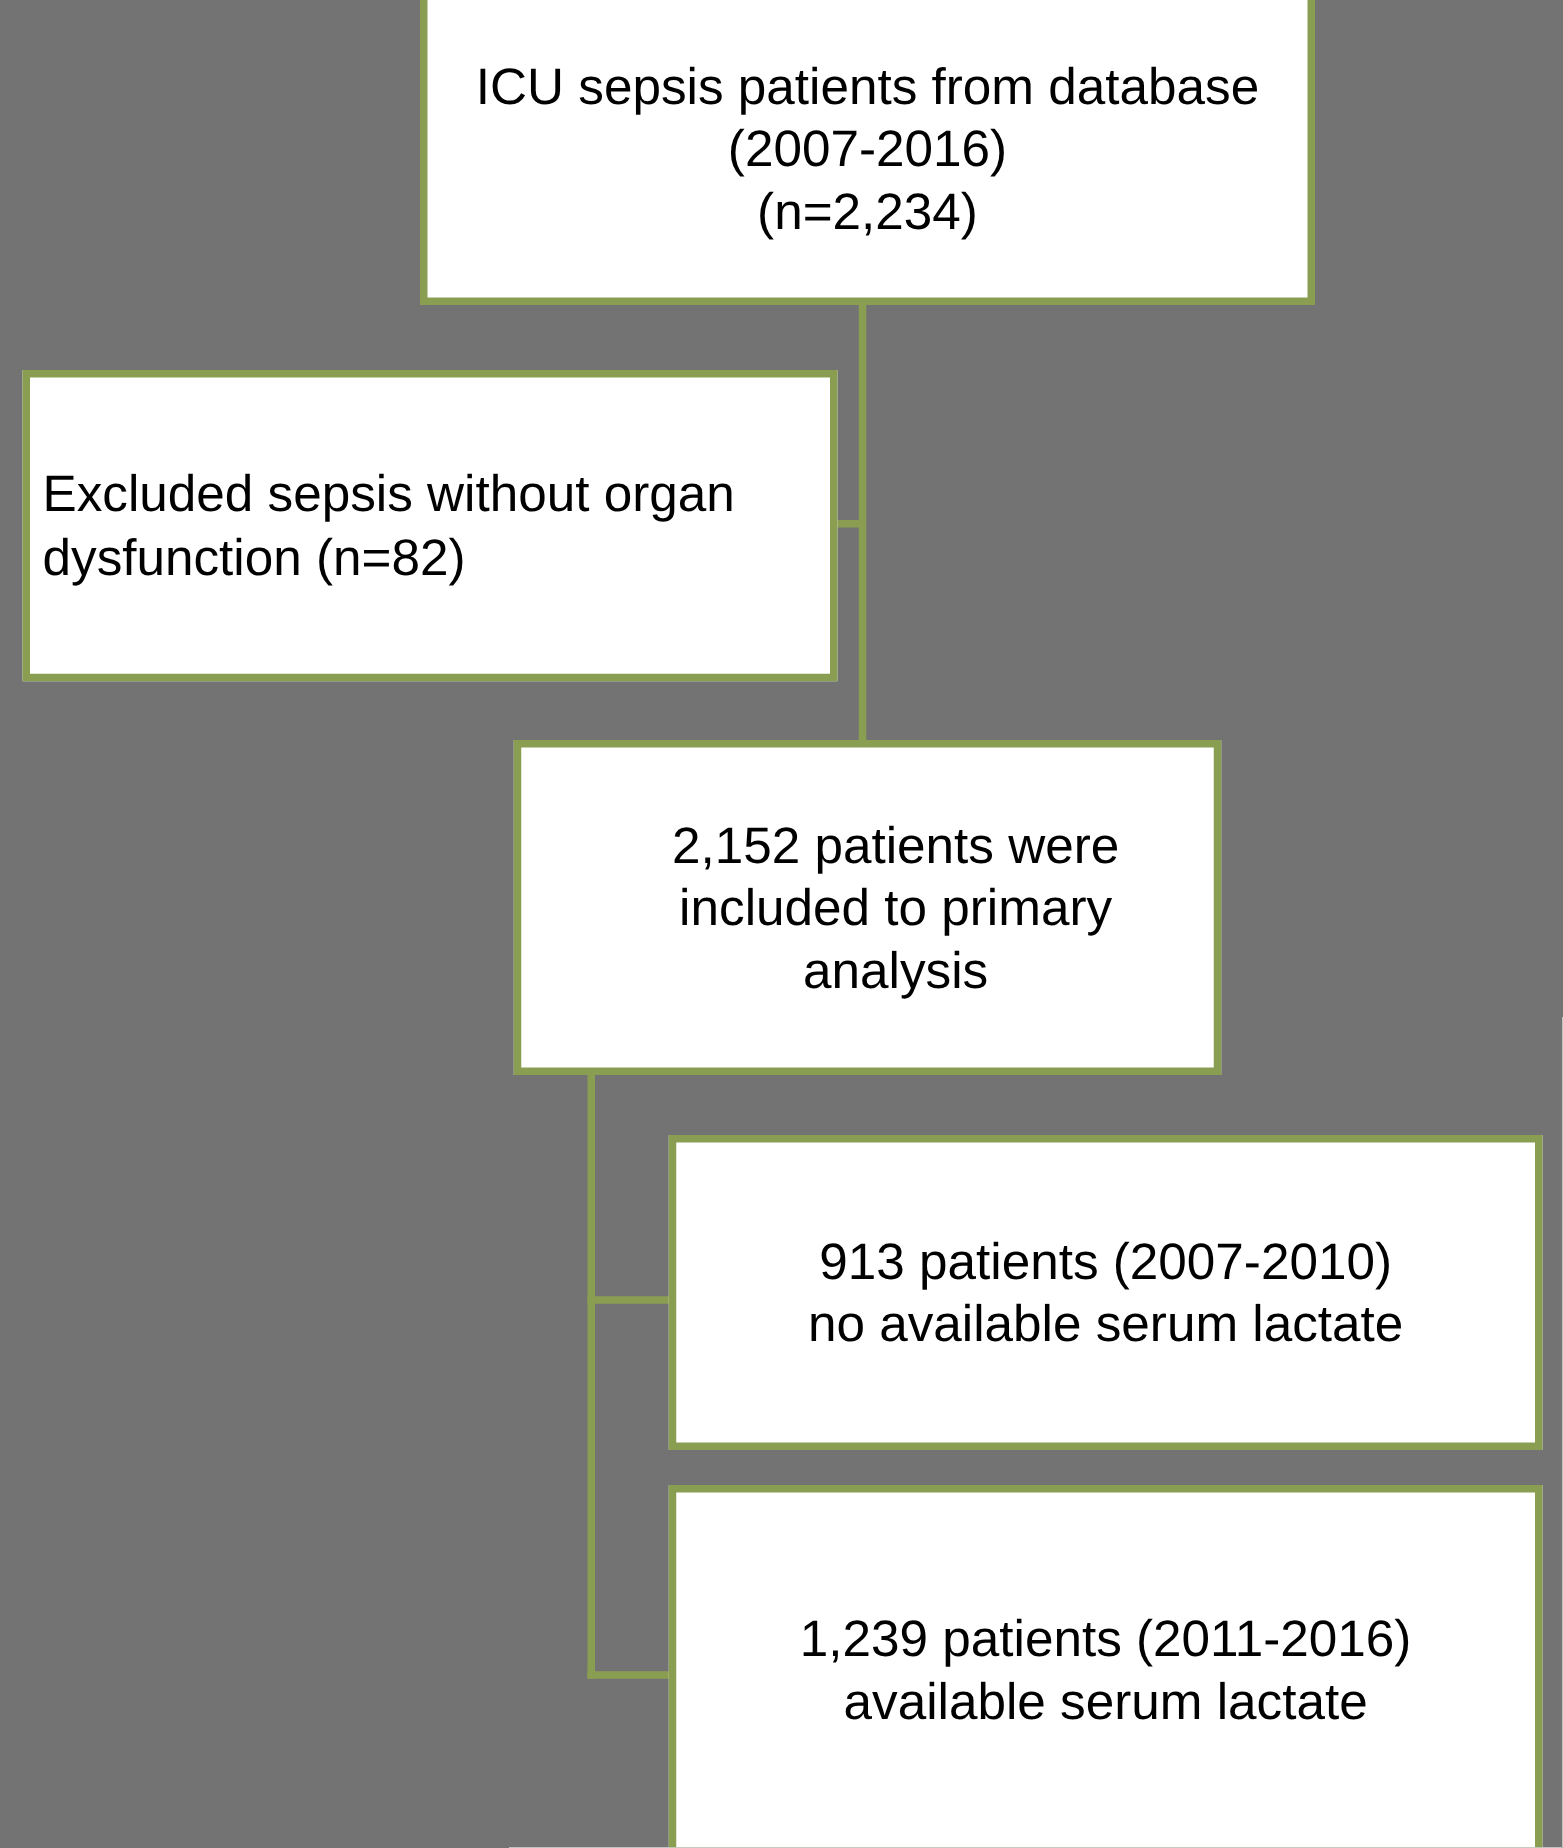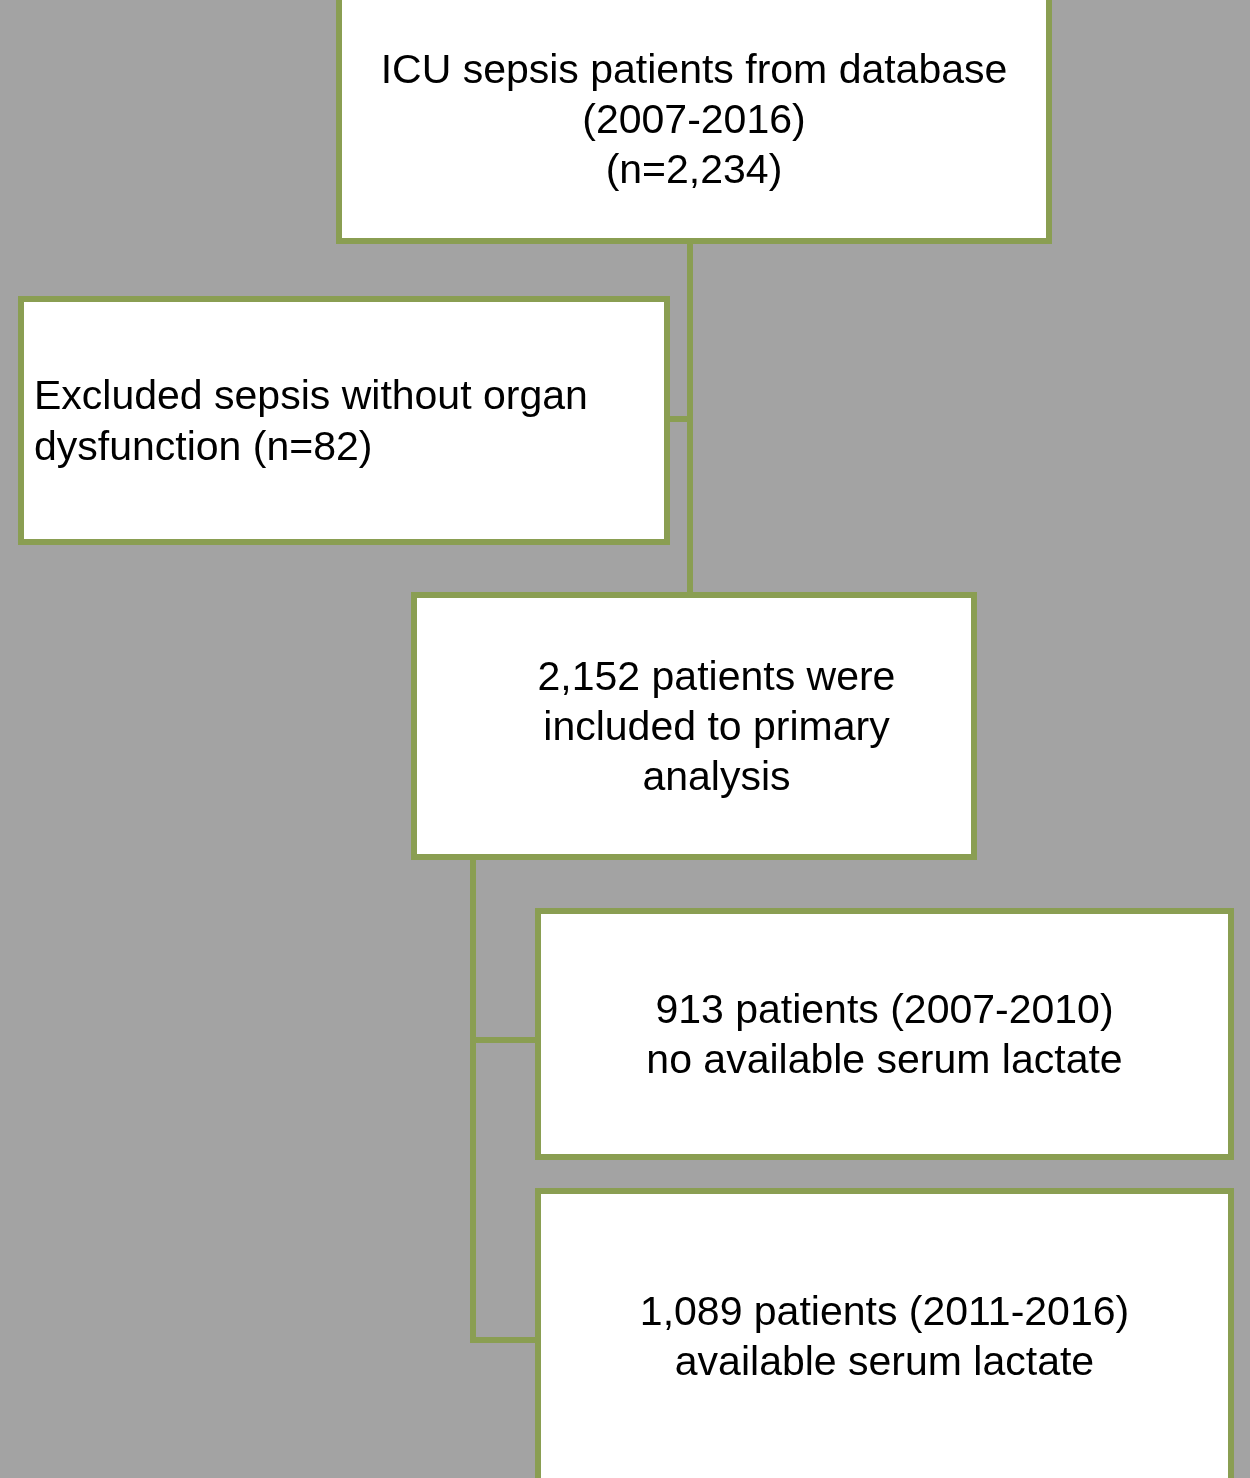--- a/index.html
+++ b/index.html
@@ -4,21 +4,21 @@
 <style>
   html, body {
     margin: 0;
     padding: 0;
     background: #ffffff;
   }
   #flow-root {
     position: relative;
     width: 1250px;
     height: 1478px;
-    background: #a3a3a3;
+    background: #737373;
     font-family: "Liberation Sans", sans-serif;
     overflow: hidden;
   }
   .node {
     position: absolute;
     box-sizing: border-box;
     background: #ffffff;
     border: 6px solid #8a9e52;
     display: flex;
     align-items: center;
@@ -88,17 +88,17 @@
     <div class="node-text">2,152 patients were
 included to primary analysis</div>
   </div>
 
   <div class="node" id="node-no-lactate">
     <div class="node-text">913 patients (2007-2010)
 no available serum lactate</div>
   </div>
 
   <div class="node" id="node-has-lactate">
-    <div class="node-text">1,089 patients (2011-2016)
+    <div class="node-text">1,239 patients (2011-2016)
 available serum lactate</div>
   </div>
 
 </div>
 
 </body></html>

